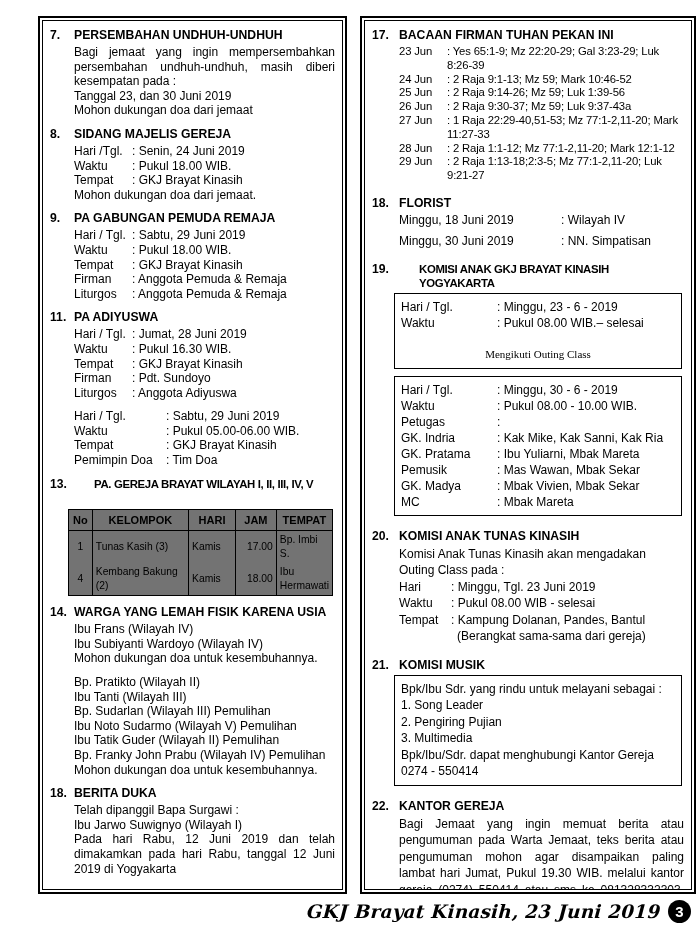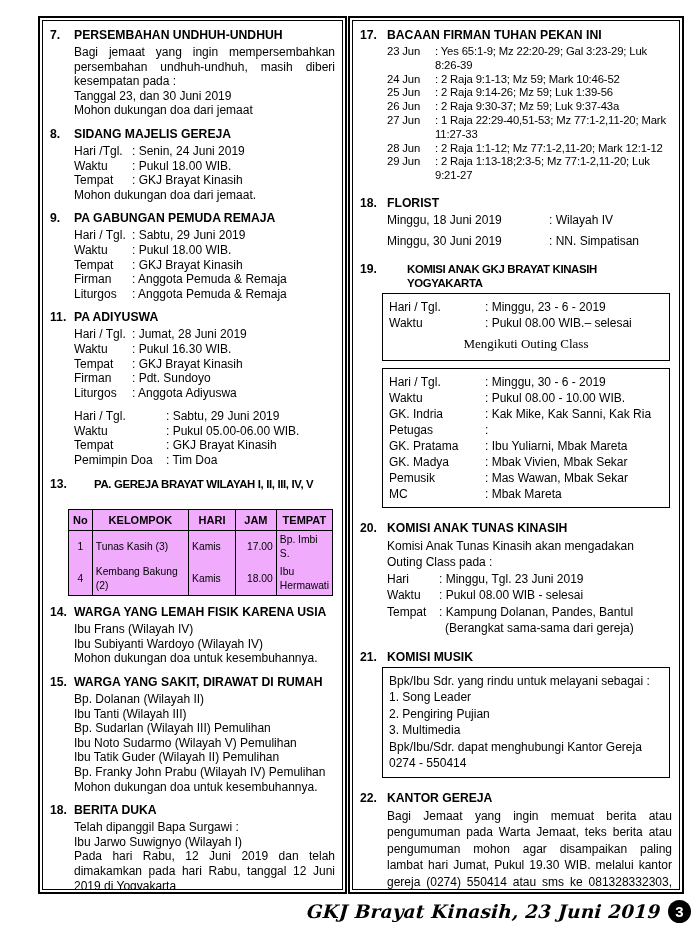--- a/index.html
+++ b/index.html
@@ -4,21 +4,21 @@
 <style>
   * { margin:0; padding:0; box-sizing:border-box; }
   html,body { background:#fff; }
   body {
     width:698px; height:943px; position:relative;
     font-family:"Liberation Sans", sans-serif; color:#000;
   }
   .box { position:absolute; top:16px; border:2px solid #000; padding:2px; background:#fff; }
   .box-inner { border:1px solid #000; height:100%; width:100%; padding:7px 7px 4px 7px; overflow:hidden; }
   #left-box  { left:38px;  width:309px; height:878px; }
-  #right-box { left:348px; width:336px; height:878px; }
+  #right-box { left:360px; width:336px; height:878px; }
 
   .sec { margin-top:9px; }
   .right-col .sec { margin-top:13px; }
   .sec:first-child { margin-top:0; }
 
   .shead { display:flex; font-weight:bold; font-size:12.2px; line-height:14px; margin-bottom:3px; }
   .snum  { flex:none; width:24px; }
   .right-col .snum { width:27px; }
   .shead.tight .stitle { font-size:11.4px; letter-spacing:-0.35px;padding-left:20px; }
 
@@ -42,27 +42,28 @@
 
   
   .florow { display:flex; line-height:15px; margin-bottom:6px; }
   .flodate { flex:none; width:162px; }
 
   
   .nbox { border:1px solid #000; margin:2px 2px 0 22px; padding:5px 6px; }
   .nbox + .nbox { margin-top:7px; }
   .nbox .frow { line-height:16px; font-size:12px; }
   .center-serif {
-    font-family:"Liberation Serif", serif; font-size:13px; text-align:center;
+    font-family:"Liberation Serif", serif; font-size:11px; text-align:center;
     padding:5px 0 3px 0;
+    margin-top:12px;
   }
   .boxline { line-height:16.5px; font-size:12px; }
 
   
-  .ktable { border-collapse:collapse; width:100%; margin-top:18px; background:#f0abfc; }
+  .ktable { border-collapse:collapse; width:100%; margin-top:18px; background:#737373; }
   .ktable th {
     border:1px solid #000; font-size:11px; font-weight:bold; text-align:center;
     padding:3px 1px;
   }
   .ktable td {
     border-left:1px solid #000; border-right:1px solid #000;
     font-size:10.3px; padding:2px 3px; line-height:14px;
   }
   .ktable { border:1px solid #000; }
   .c-no   { width:27px; text-align:center; }
@@ -258,26 +259,22 @@
         <span class="stitle">WARGA YANG LEMAH FISIK KARENA USIA</span>
       </div>
       <div class="scontent">
           <div>Ibu Frans (Wilayah IV)</div>
           <div>Ibu Subiyanti Wardoyo (Wilayah IV)</div>
           <div>Mohon dukungan doa untuk kesembuhannya.</div>
         </div>
     </div>
 
     <div class="sec">
-      <div class="shead">
-        <span class="snum">15.</span>
-        <span class="stitle">WARGA YANG SAKIT, DIRAWAT DI RUMAH</span>
-      </div>
-      <div class="scontent">
-          <div>Bp. Dolanan (Wilayah II)</div>
+      <div class="scontent">
+          <div>Bp. Pratikto (Wilayah II)</div>
           <div>Ibu Tanti (Wilayah III)</div>
           <div>Bp. Sudarlan (Wilayah III)  Pemulihan</div>
           <div>Ibu Noto Sudarmo (Wilayah V) Pemulihan</div>
           <div>Ibu Tatik Guder (Wilayah II) Pemulihan</div>
           <div>Bp. Franky John Prabu (Wilayah IV) Pemulihan</div>
           <div>Mohon dukungan doa untuk kesembuhannya.</div>
         </div>
     </div>
 
     <div class="sec">
@@ -388,38 +385,38 @@
 
         <div class="frow">
               <span class="flabel">Hari / Tgl.</span>
               <span class="fvalue">: Minggu, 30 - 6 - 2019</span>
             </div>
             <div class="frow">
               <span class="flabel">Waktu</span>
               <span class="fvalue">: Pukul 08.00 - 10.00 WIB.</span>
             </div>
             <div class="frow">
+              <span class="flabel">Petugas</span>
+              <span class="fvalue">:</span>
+            </div>
+            <div class="frow">
               <span class="flabel">GK. Indria</span>
               <span class="fvalue">: Kak Mike, Kak Sanni, Kak Ria</span>
             </div>
             <div class="frow">
-              <span class="flabel">Petugas</span>
-              <span class="fvalue">:</span>
-            </div>
-            <div class="frow">
               <span class="flabel">GK. Pratama</span>
               <span class="fvalue">: Ibu Yuliarni, Mbak Mareta</span>
             </div>
             <div class="frow">
+              <span class="flabel">Pemusik</span>
+              <span class="fvalue">: Mas Wawan, Mbak Sekar</span>
+            </div>
+            <div class="frow">
               <span class="flabel">GK. Madya</span>
               <span class="fvalue">: Mbak Vivien, Mbak Sekar</span>
-            </div>
-            <div class="frow">
-              <span class="flabel">Pemusik</span>
-              <span class="fvalue">: Mas Wawan, Mbak Sekar</span>
             </div>
             <div class="frow">
               <span class="flabel">MC</span>
               <span class="fvalue">: Mbak Mareta</span>
             </div>
           </div>
       </div>
     </div>
 
     <div class="sec">

